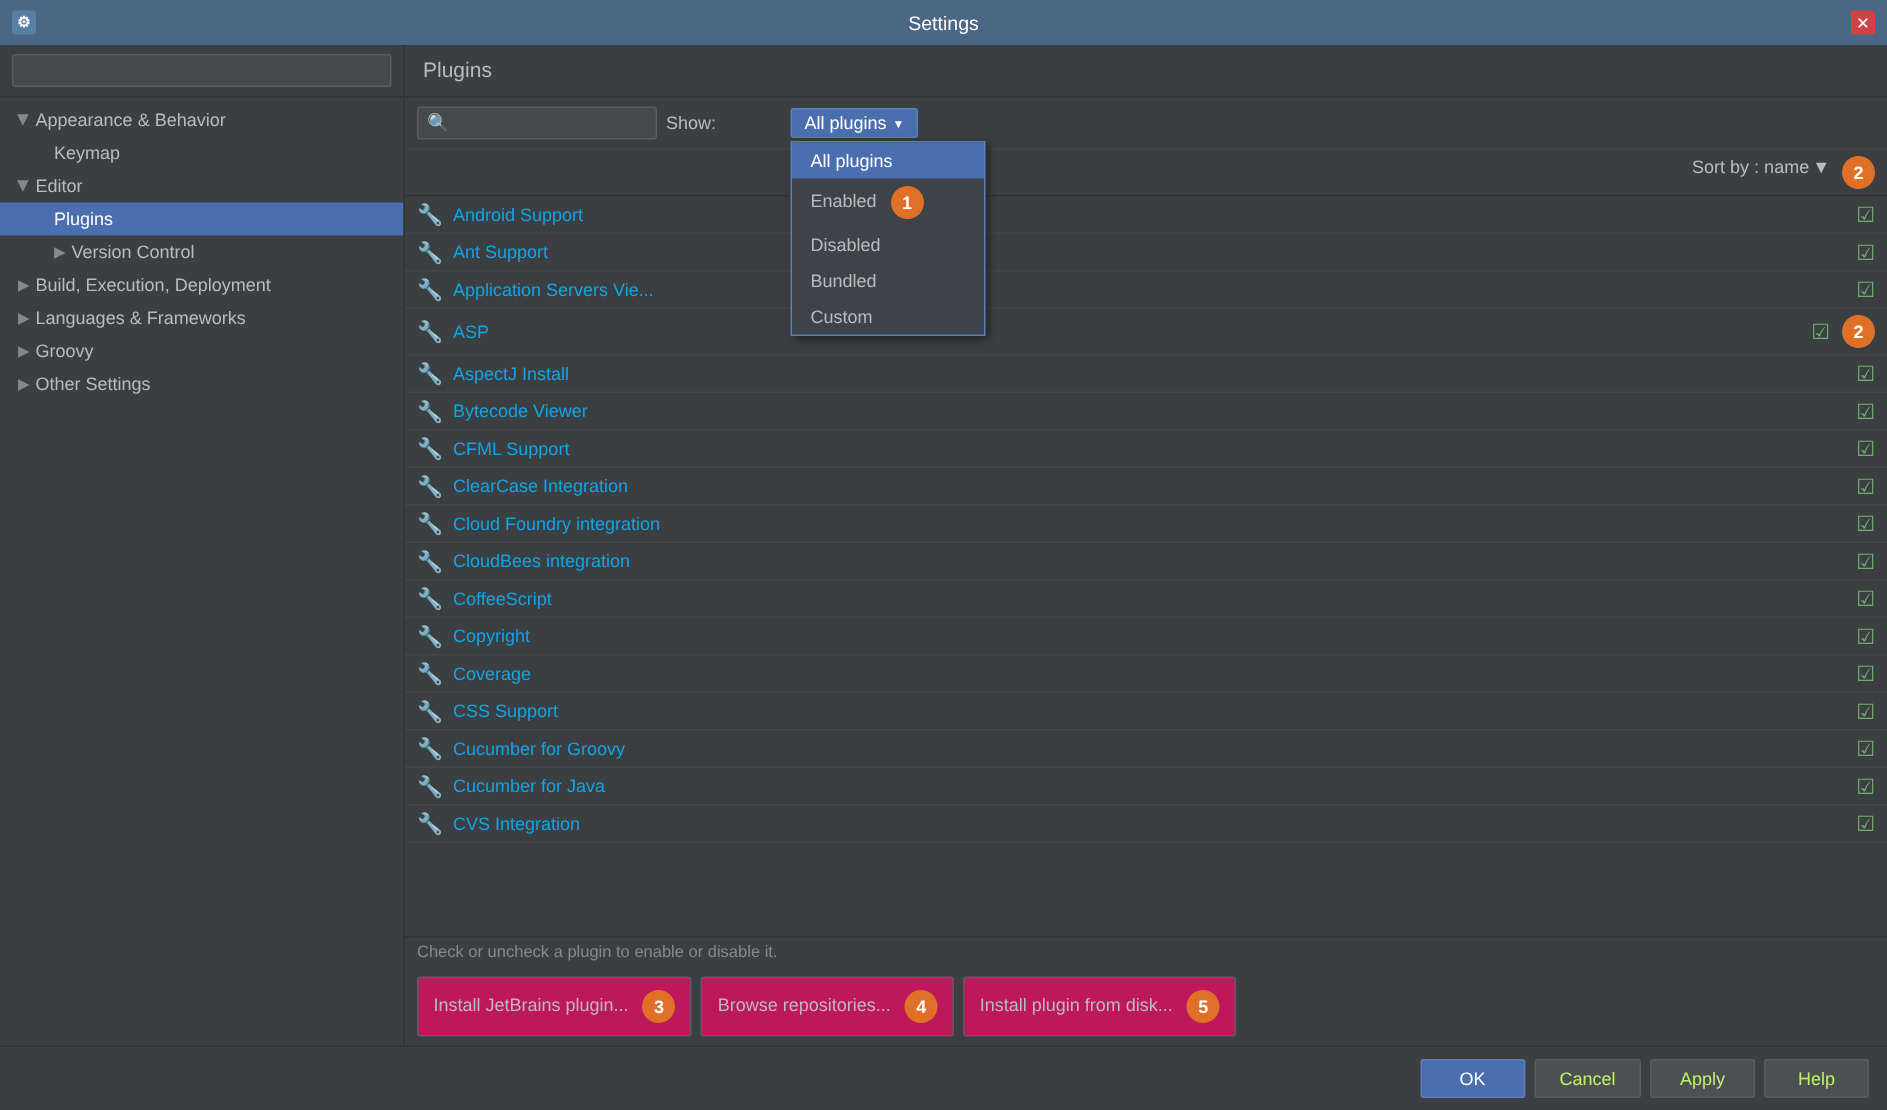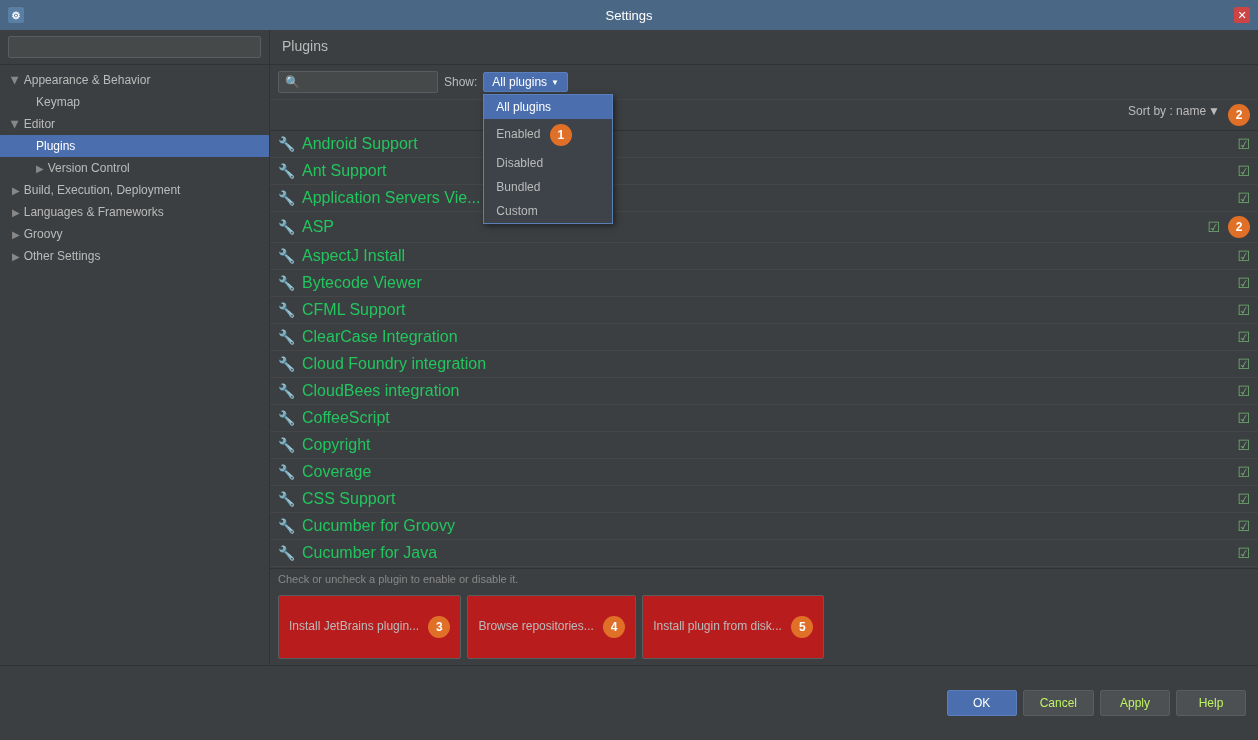--- a/index.html
+++ b/index.html
@@ -240,22 +240,22 @@
       width: 16px;
       height: 16px;
       margin-right: 8px;
       flex-shrink: 0;
       color: #f0a020;
       font-size: 14px;
     }
 
     .plugin-name {
       flex: 1;
-      color: #22c55e;
-      font-size: 16px;
+      color: #0ea5e9;
+      font-size: 12px;
     }
 
     .checkmark {
       color: #6fb06f;
       font-size: 14px;
     }
 
     .status-bar {
       padding: 4px 8px;
       font-size: 11px;
@@ -266,36 +266,36 @@
 
     .action-buttons {
       display: flex;
       gap: 6px;
       padding: 6px 8px;
       background: #3c3f41;
       flex-shrink: 0;
     }
 
     .action-btn {
-      background: #b91c1c;
+      background: #be185d;
       border: 1px solid #5a5d5f;
       border-radius: 2px;
-      padding: 20px 10px;
+      padding: 8px 10px;
       color: #bbbbbb;
       font-size: 12px;
       cursor: pointer;
       white-space: nowrap;
     }
 
     .footer {
       display: flex;
       justify-content: flex-end;
       align-items: center;
       gap: 6px;
-      padding: 24px 12px;
+      padding: 8px 12px;
       background: #3c3f41;
       border-top: 1px solid #323232;
       flex-shrink: 0;
     }
 
     .footer-btn {
       background: #4c5052;
       border: 1px solid #5a5d5f;
       border-radius: 2px;
       padding: 5px 16px;
@@ -323,20 +323,21 @@
       color: #ffffff;
       font-size: 12px;
       font-weight: bold;
       margin-left: 6px;
       vertical-align: middle;
     }
 
     .dropdown-container {
       position: relative;
       display: inline-block;
+      margin-left: 44px;
     }
 
     .dropdown-popup {
       position: absolute;
       top: calc(100% + 2px);
       left: 0;
       background: #3d4349;
       border: 1px solid #5a7fba;
       z-index: 200;
       min-width: 130px;

